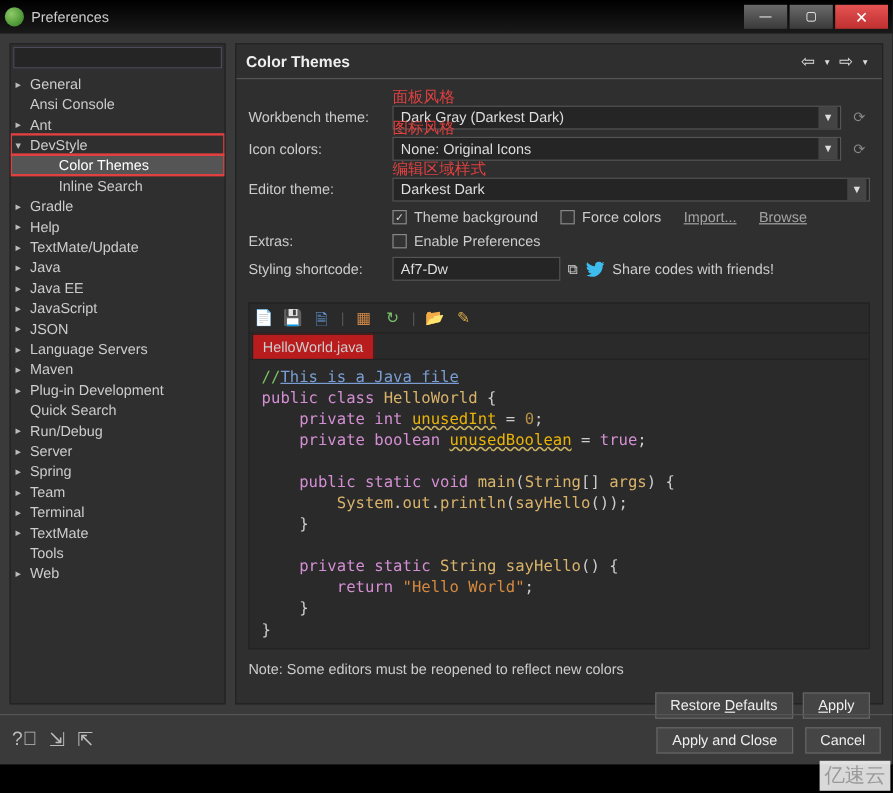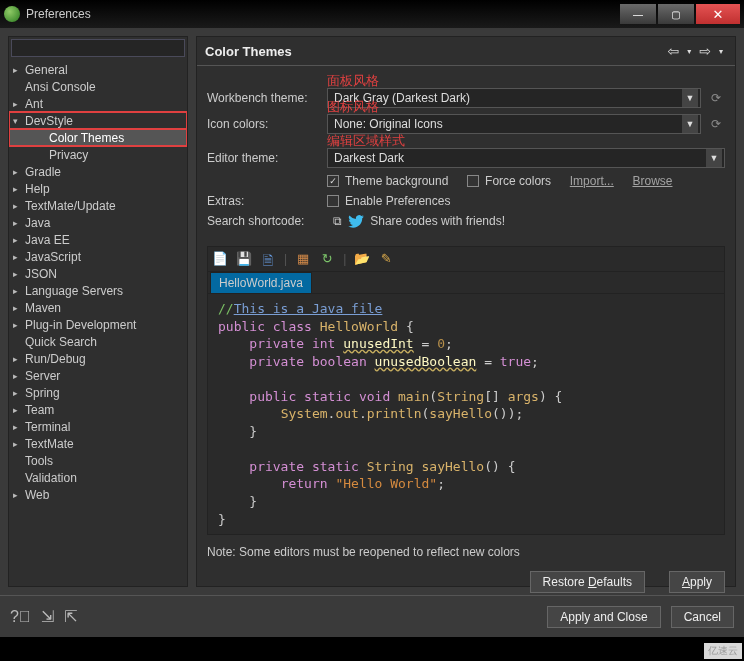--- a/index.html
+++ b/index.html
@@ -43,44 +43,44 @@
 .cb { width:12px; height:12px; border:1px solid #888; background:#333; display:inline-block; }
 .cb.checked::after { content:"✓"; color:#ddd; font-size:9px; display:block; line-height:10px; text-align:center;}
 .lnk { color:#a3a3a3; text-decoration: underline; cursor:pointer; }
 .txtfield { height:20px; background:#252525; color:#ddd; border:1px solid #555; padding:0 6px; display:flex; align-items:center;}
 .copy-ic, .tw-ic { margin-left:6px; }
 .tw-ic svg { display:block; }
 
 .editor-outer { margin: 4px 10px; border:1px solid #222; background:#2a2a2a; }
 .etoolbar { display:flex; align-items:center; padding:4px; gap:8px; border-bottom:1px solid #222; }
 .etoolbar .ic { width:16px; height:16px; font-size:13px; text-align:center; }
-.etab { padding:3px 8px; background:#0369a1; color:#ccc; display:inline-block; border:1px solid #222; border-bottom:none; margin-left:2px;}
+.etab { padding:3px 8px; background:#b91c1c; color:#ccc; display:inline-block; border:1px solid #222; border-bottom:none; margin-left:2px;}
 .code { padding:6px 10px; font-family:"Consolas",monospace; font-size:13px; line-height:1.35; background:#2a2a2a; border-top:1px solid #222; white-space:pre;}
 .c-cmt { color:#7abf64; }
 .c-cmt-txt { color:#7a9ed4; text-decoration: underline; }
 .c-kw { color:#d48fd4; }
 .c-cls { color:#d9b36a; }
 .c-fn { color:#d9b36a; }
 .c-var { color:#d9b36a; }
-.c-un { color:#fef9c3; text-decoration: underline wavy #c9b060; }
+.c-un { color:#eab308; text-decoration: underline wavy #c9b060; }
 .c-num { color:#b58e4a; }
 .c-str { color:#d58a3f; }
 .c-pn { color:#ccc; }
 
 .note { color:#ccc; padding:6px 10px; font-size:12px; }
 
-.mainbtns { display:flex; justify-content:flex-end; gap:24px; padding:6px 10px 10px; }
+.mainbtns { display:flex; justify-content:flex-end; gap:8px; padding:6px 10px 10px; }
 .btn { background:#454545; color:#eee; border:1px solid #666; padding:2px 12px; height:22px; display:flex; align-items:center; cursor:pointer;}
 .btn .ul { text-decoration:underline; }
 
 .footer { height:42px; border-top:1px solid #555; display:flex; align-items:center; padding:0 10px; gap:10px;}
 .footer .help-ic, .footer .imp-ic, .footer .exp-ic { color:#bbb; font-size:16px; }
 .footer .spacer { flex:1; }
 
-.watermark { position:absolute; right:2px; bottom:2px; color:#999; font-size:10px; background:rgba(255,255,255,.85); padding:1px 4px; font-family:"Microsoft YaHei",sans-serif;margin-left:37px;}
+.watermark { position:absolute; right:2px; bottom:2px; color:#999; font-size:17px; background:rgba(255,255,255,.85); padding:1px 4px; font-family:"Microsoft YaHei",sans-serif;margin-left:37px;}
 </style>
 </head>
 <body>
 
 <div class="window">
 
   <div class="titlebar">
     <span class="app-icon"></span>
     <span class="title">Preferences</span>
     <div class="winbtns">
@@ -105,21 +105,21 @@
           </div>
           <div class="tree-item">
             <span class="arrow">▸</span>
             <span>Ant</span>
           </div>
           <div class="tree-item hl-red">
             <span class="arrow">▾</span>
             <span>DevStyle</span>
           </div>
           <div class="tree-item child2 selected hl-red">Color Themes</div>
-          <div class="tree-item child2">Privacy</div>
+          <div class="tree-item child2">Inline Search</div>
           <div class="tree-item">
             <span class="arrow">▸</span>
             <span>Gradle</span>
           </div>
           <div class="tree-item">
             <span class="arrow">▸</span>
             <span>Help</span>
           </div>
           <div class="tree-item">
             <span class="arrow">▸</span>
@@ -177,24 +177,20 @@
             <span class="arrow">▸</span>
             <span>Terminal</span>
           </div>
           <div class="tree-item">
             <span class="arrow">▸</span>
             <span>TextMate</span>
           </div>
           <div class="tree-item">
             <span class="arrow"></span>
             <span>Tools</span>
-          </div>
-          <div class="tree-item">
-            <span class="arrow"></span>
-            <span>Validation</span>
           </div>
           <div class="tree-item">
             <span class="arrow">▸</span>
             <span>Web</span>
           </div>
         </div>
     </div>
 
     <div class="mainpane">
       <div class="mainhdr">
@@ -251,21 +247,24 @@
 
         <div class="form-row">
           <span class="form-label">Extras:</span>
           <div class="cbrow">
             <span class="cb"></span>
             <span>Enable Preferences</span>
           </div>
         </div>
 
         <div class="form-row">
-          <span class="form-label">Search shortcode:</span>
+          <span class="form-label">Styling shortcode:</span>
+          <div class="txtfield" style="width:140px">
+              <span>Af7-Dw</span>
+            </div>
           <span class="copy-ic" style="color:#ccc">⧉</span>
           <span class="tw-ic">
               <svg width="16" height="13" viewBox="0 0 24 20">
                 <path fill="#3fbcee" d="M24 2.4a9.8 9.8 0 0 1-2.8.8 4.9 4.9 0 0 0 2.2-2.7 9.9 9.9 0 0 1-3.1 1.2A4.9 4.9 0 0 0 11.9 6a14 14 0 0 1-10.1-5.1 4.9 4.9 0 0 0 1.5 6.6A4.9 4.9 0 0 1 1 6.9v.1a4.9 4.9 0 0 0 3.9 4.8 5 5 0 0 1-2.2.1 4.9 4.9 0 0 0 4.6 3.4A9.9 9.9 0 0 1 0 17.3 14 14 0 0 0 7.6 19.5c9.1 0 14-7.5 14-14v-.6A10 10 0 0 0 24 2.4z"></path>
               </svg>
             </span>
           &nbsp;&nbsp;<span>Share codes with friends!</span>
         </div>
       </div>
 

